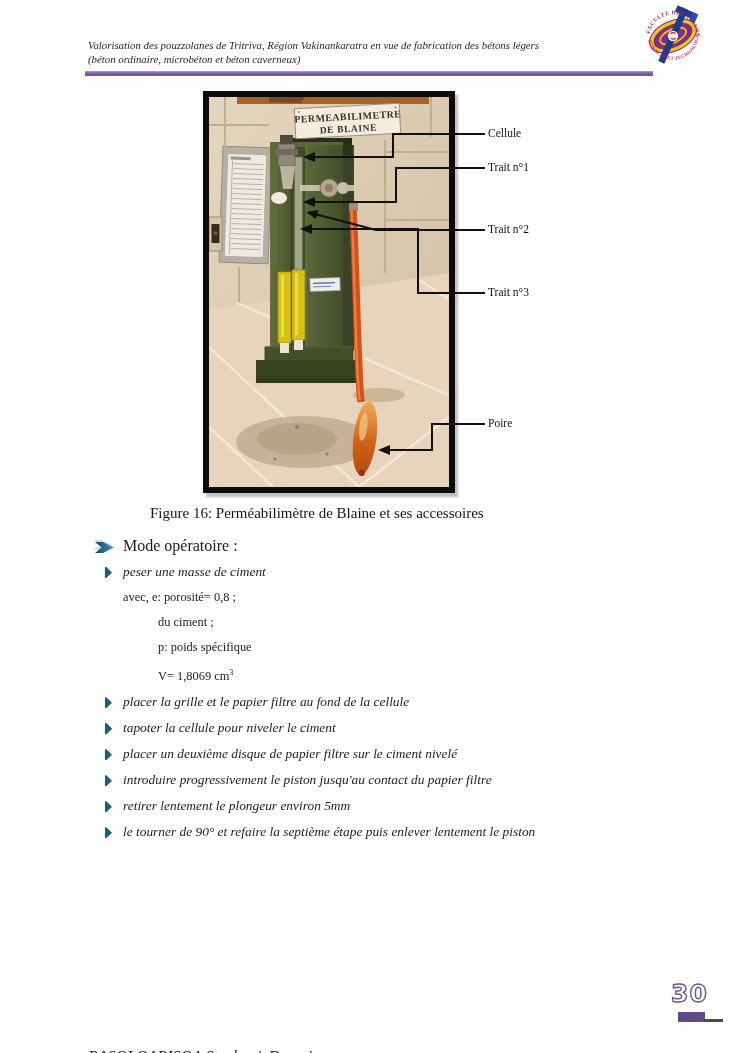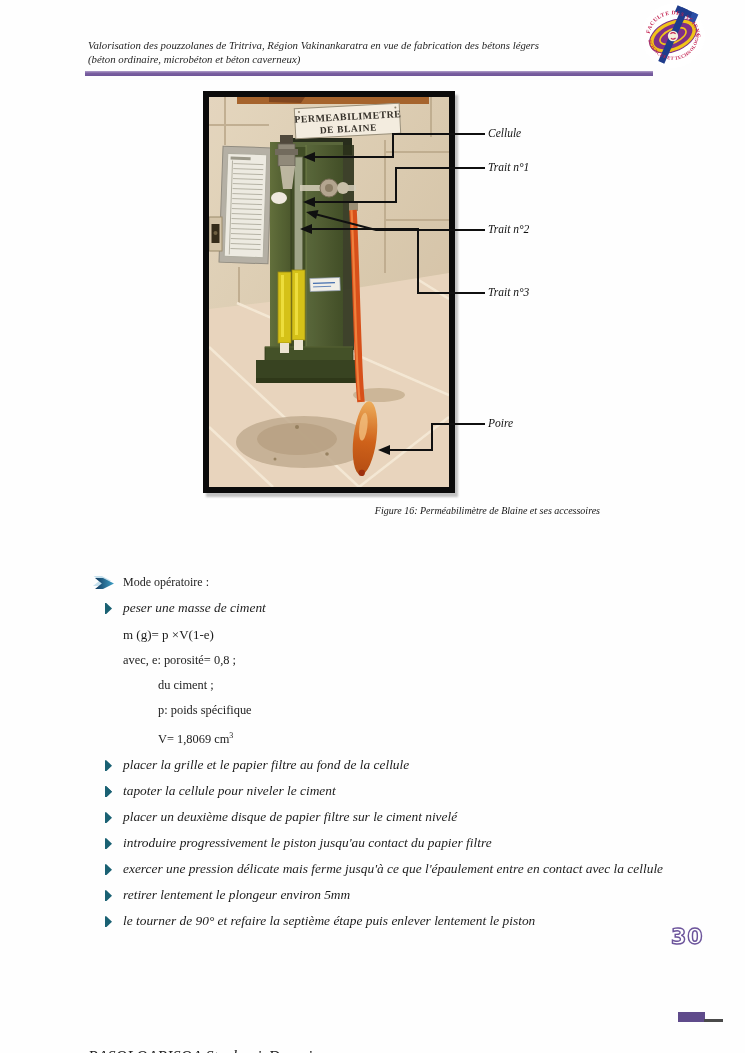--- a/index.html
+++ b/index.html
@@ -12,42 +12,42 @@
   .header-rule{position:absolute;left:85px;top:71px;width:568px;height:5px;
     background:linear-gradient(180deg,#b2a0cc 0%,#7a5fa0 45%,#6f5598 100%);}
   .logo{position:absolute;left:640px;top:3px;width:66px;height:66px;}
 
   
   .figure-area{position:absolute;left:203px;top:90px;width:342px;height:412px;}
   .photo-frame{position:absolute;left:0;top:1px;width:252px;height:402px;
     border:6px solid #0b0b0b;box-sizing:border-box;background:#ddd0ba;
     box-shadow:3px 4px 2px rgba(120,120,120,.45);}
   .leader-overlay{position:absolute;left:0;top:0;width:342px;height:412px;pointer-events:none;}
-  .fig-label{position:absolute;left:285px;width:57px;font-style:italic;font-size:11.5px;
+  .fig-label{position:absolute;left:285px;width:57px;font-size:11.5px;
     color:#111;white-space:nowrap;}
-  .fig-caption{position:absolute;left:150px;top:505px;width:450px;text-align:right;
-    font-style:italic;font-size:10px;color:#151515;}
+  .fig-caption{position:absolute;left:150px;top:505px;width:450px;text-align:left;
+    font-size:15px;color:#151515;}
 
   
   .content{position:absolute;left:88px;top:533px;width:585px;font-size:13.4px;}
   .row{position:relative;padding-left:35px;line-height:26px;}
-  .section-row{font-size:12px;margin-top:36px;}
+  .section-row{font-size:16px;}
   .arrow-bullet{position:absolute;left:5px;top:7px;width:22px;height:14px;}
   .tri-bullet{position:absolute;left:17px;top:8px;width:7px;height:11px;background:#1a6173;
     clip-path:polygon(0 0,18% 0,100% 50%,18% 100%,0 100%);}
   .formula-row{line-height:27px;font-size:13px;}
   .avec-row{line-height:25px;font-size:12.4px;}
   .sub-row{line-height:25px;padding-left:70px;font-size:12.4px;}
   .list-row{line-height:26px;font-style:italic;}
   sup{font-size:8px;}
 
   
   .footer-author{position:absolute;left:88px;top:1048px;font-style:italic;font-size:16px;color:#222;}
-  .page-number{position:absolute;left:671px;top:924px;font-family:"DejaVu Sans",sans-serif;
-    font-size:22px;font-weight:bold;letter-spacing:1px;color:#ffffff;
+  .page-number{position:absolute;left:671px;top:979px;font-family:"DejaVu Sans",sans-serif;
+    font-size:25px;font-weight:bold;letter-spacing:1px;color:#ffffff;
     -webkit-text-stroke:1.4px #6c549b;text-shadow:0 0 1px #6c549b;}
   .page-number-bar{position:absolute;left:678px;top:1012px;width:27px;height:10px;background:#5f4b8b;}
   .page-number-line{position:absolute;left:704px;top:1019px;width:19px;height:2.5px;background:#4a4a4a;}
 </style>
 </head>
 <body>
 
 <div class="page">
 
   <div class="header-text">
@@ -266,21 +266,20 @@
         <polygon points="2,2 10,2 21,7.5 10,13 2,13 8.8,7.5" fill="url(#arwG)"></polygon>
       </svg>
       <span>Mode opératoire :</span>
     </div>
 
     <div class="row list-row">
       <span class="tri-bullet"></span>
       <span>peser une masse de ciment</span>
     </div>
 
-    <div class="row formula-row">m (g)= p ×V(1-e)</div>
     <div class="row avec-row">avec, e: porosité= 0,8 ;</div>
     <div class="sub-row">du ciment ;</div>
     <div class="sub-row">p: poids spécifique</div>
     <div class="sub-row"><span>V= 1,8069 cm</span><sup>3</sup></div>
 
     <div class="row list-row" style="margin-top:0">
       <span class="tri-bullet"></span>
       <span>placer la grille et le papier filtre au fond de la cellule</span>
     </div>
     <div class="row list-row">
@@ -290,24 +289,20 @@
       <span class="tri-bullet"></span>
       <span>tapoter la cellule pour niveler le ciment</span>
     </div>
     <div class="row list-row">
       <span class="tri-bullet"></span>
       <span>placer un deuxième disque de papier filtre sur le ciment nivelé</span>
     </div>
     <div class="row list-row">
       <span class="tri-bullet"></span>
       <span>introduire progressivement le piston jusqu'au contact du papier filtre</span>
-    </div>
-    <div class="row list-row">
-      <span class="tri-bullet"></span>
-      <span>exercer une pression délicate mais ferme jusqu'à ce que l'épaulement entre en contact avec la cellule</span>
     </div>
     <div class="row list-row">
       <span class="tri-bullet"></span>
       <span>retirer lentement le plongeur environ 5mm</span>
     </div>
     <div class="row list-row">
       <span class="tri-bullet"></span>
       <span>le tourner de 90° et refaire la septième étape puis enlever lentement le piston</span>
     </div>
   </div>

